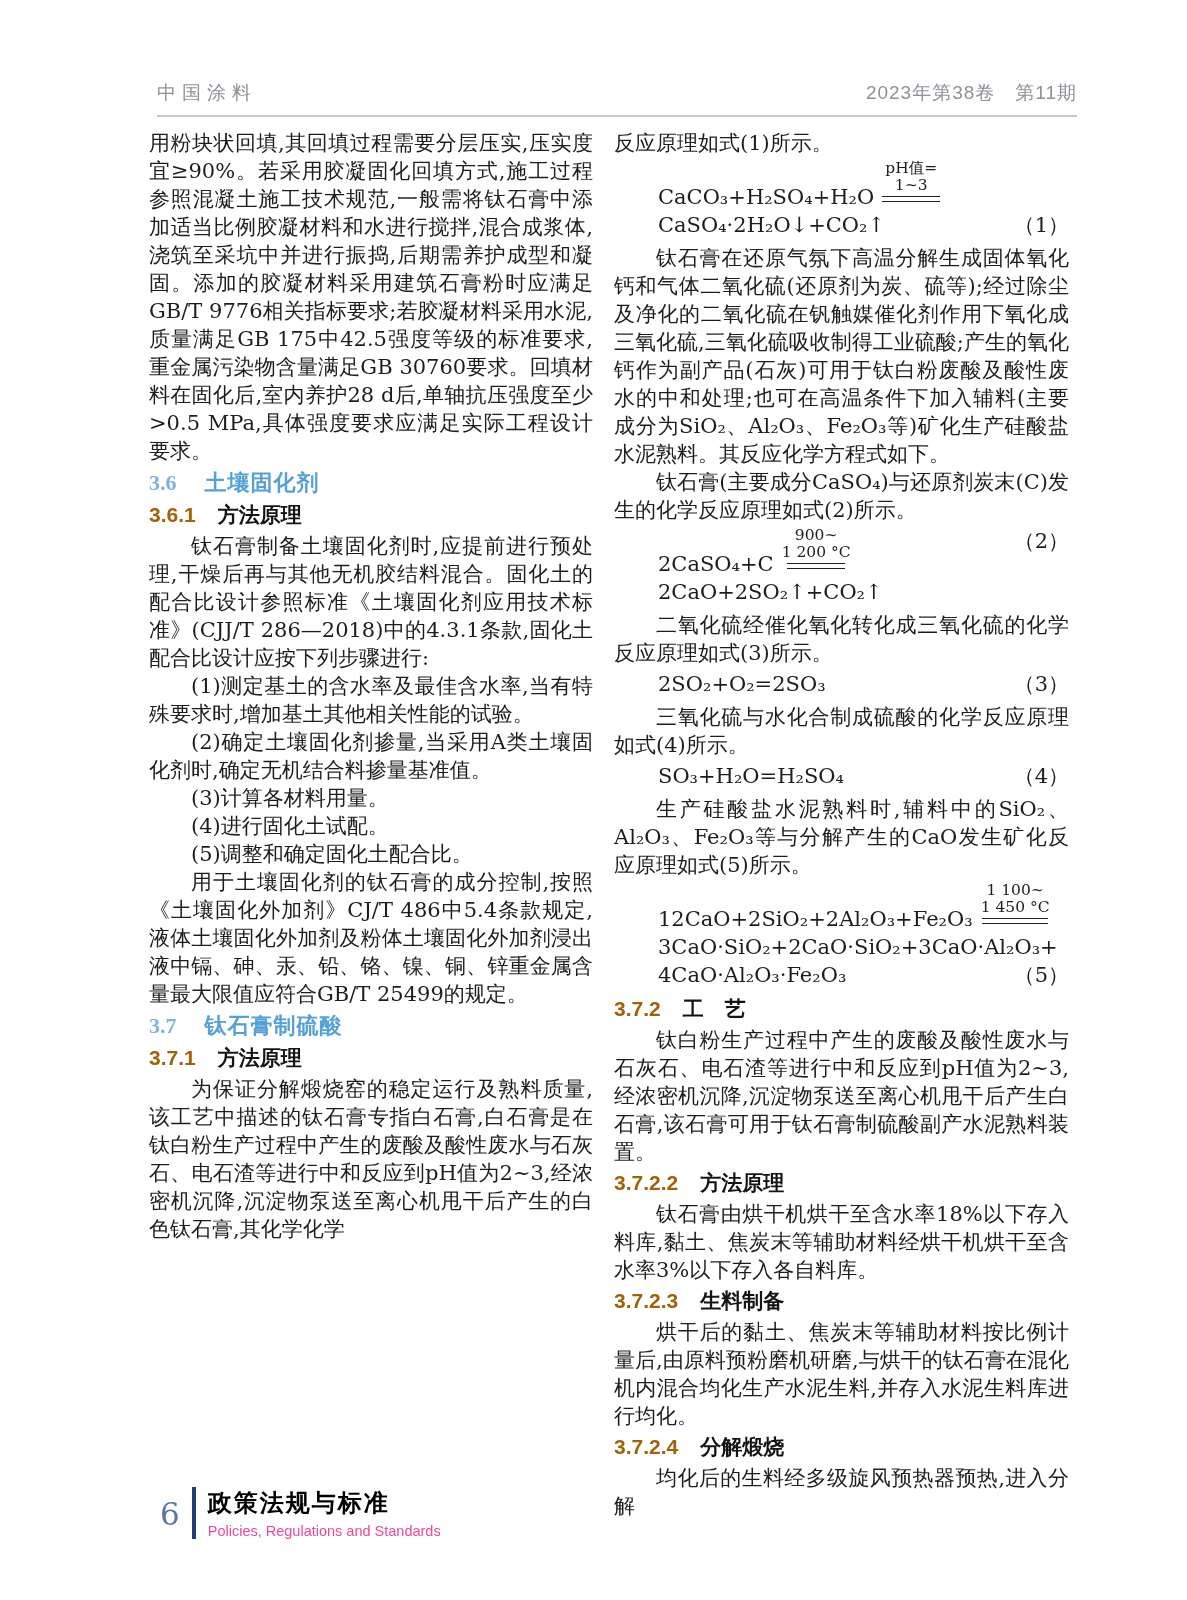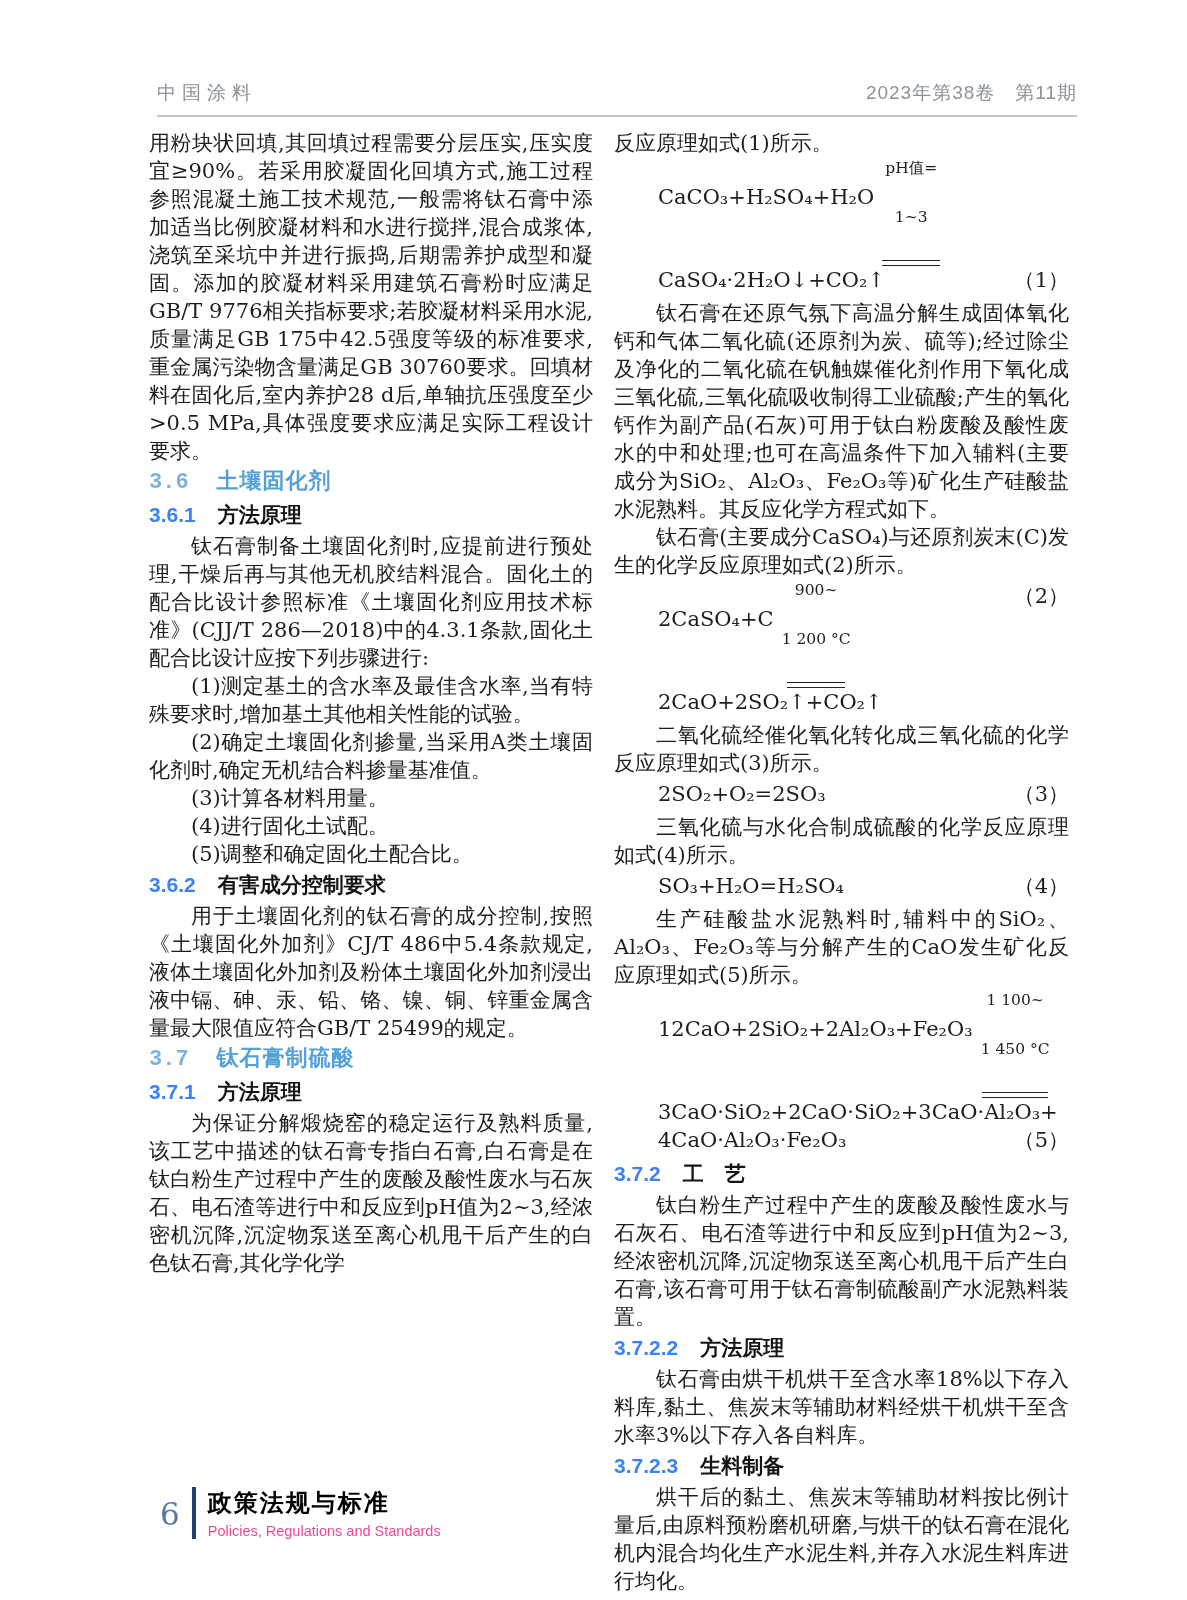--- a/index.html
+++ b/index.html
@@ -30,49 +30,48 @@
   .col-left{width:444px;}
   .col-right{width:455px;}
   .col p{
     margin:0;font-size:21px;line-height:28px;
     text-align:justify;
   }
   .indent{text-indent:2em;}
   
   h2.sec{
     margin:3px 0 2px 0;
-    font-family:Liberation Mono, monospace;
+    font-family:Liberation Serif, serif;
     font-size:22px;line-height:30px;font-weight:bold;
   }
   h2.sec .num{color:#7fb2dd;margin-right:28px;}
   h2.sec .title{color:#54a1d9;letter-spacing:1px;}
   
   h3.subsec{
     margin:2px 0;
     font-size:21px;line-height:30px;font-weight:bold;color:#141414;
   }
   h3.subsec .num{
-    color:#3b82f6;margin-right:22px;
+    color:#a16207;margin-right:22px;
     font-family:"Liberation Sans","DejaVu Sans",sans-serif;
   }
   h3.subsec .title{font-family:"DejaVu Serif","Liberation Serif",serif;}
   
   .eq{margin:3px 0 5px 0;}
   .eq-line{
     font-size:21px;line-height:28px;
     padding-left:44px;
   }
   .eq-line::after{content:"";display:block;clear:both;}
   .eq-num{float:right;}
   .eqstack{
     display:inline-flex;flex-direction:column;align-items:center;
     font-size:15.5px;line-height:17px;color:#1d1d1d;
     vertical-align:31px;
     margin:0 8px;
-    gap:32px;
   }
   .eqstack .dline{
     box-sizing:border-box;
     width:58px;height:6px;margin-top:2px;
     border-top:1.6px solid #222;border-bottom:1.6px solid #222;
   }
   .eqstack .dline.wide{width:66px;}
   
   .footer{
     position:absolute;left:136px;top:1487px;
@@ -111,23 +110,20 @@
         <span class="num">3.6.1</span><span class="title">方法原理</span>
       </h3>
 
       <p class="indent">钛石膏制备土壤固化剂时,应提前进行预处理,干燥后再与其他无机胶结料混合。固化土的配合比设计参照标准《土壤固化剂应用技术标准》(CJJ/T 286—2018)中的4.3.1条款,固化土配合比设计应按下列步骤进行:</p>
       <p class="indent">(1)测定基土的含水率及最佳含水率,当有特殊要求时,增加基土其他相关性能的试验。</p>
       <p class="indent">(2)确定土壤固化剂掺量,当采用A类土壤固化剂时,确定无机结合料掺量基准值。</p>
       <p class="indent">(3)计算各材料用量。</p>
       <p class="indent">(4)进行固化土试配。</p>
       <p class="indent">(5)调整和确定固化土配合比。</p>
 
-      <h3 class="subsec">
-        <span class="num">3.6.2</span><span class="title">有害成分控制要求</span>
-      </h3>
       <p class="indent">用于土壤固化剂的钛石膏的成分控制,按照《土壤固化外加剂》CJ/T 486中5.4条款规定,液体土壤固化外加剂及粉体土壤固化外加剂浸出液中镉、砷、汞、铅、铬、镍、铜、锌重金属含量最大限值应符合GB/T 25499的规定。</p>
 
       <h2 class="sec">
         <span class="num">3.7</span><span class="title">钛石膏制硫酸</span>
       </h2>
       <h3 class="subsec">
         <span class="num">3.7.1</span><span class="title">方法原理</span>
       </h3>
       <p class="indent">为保证分解煅烧窑的稳定运行及熟料质量,该工艺中描述的钛石膏专指白石膏,白石膏是在钛白粉生产过程中产生的废酸及酸性废水与石灰石、电石渣等进行中和反应到pH值为2~3,经浓密机沉降,沉淀物泵送至离心机甩干后产生的白色钛石膏,其化学化学</p>
     </div>

